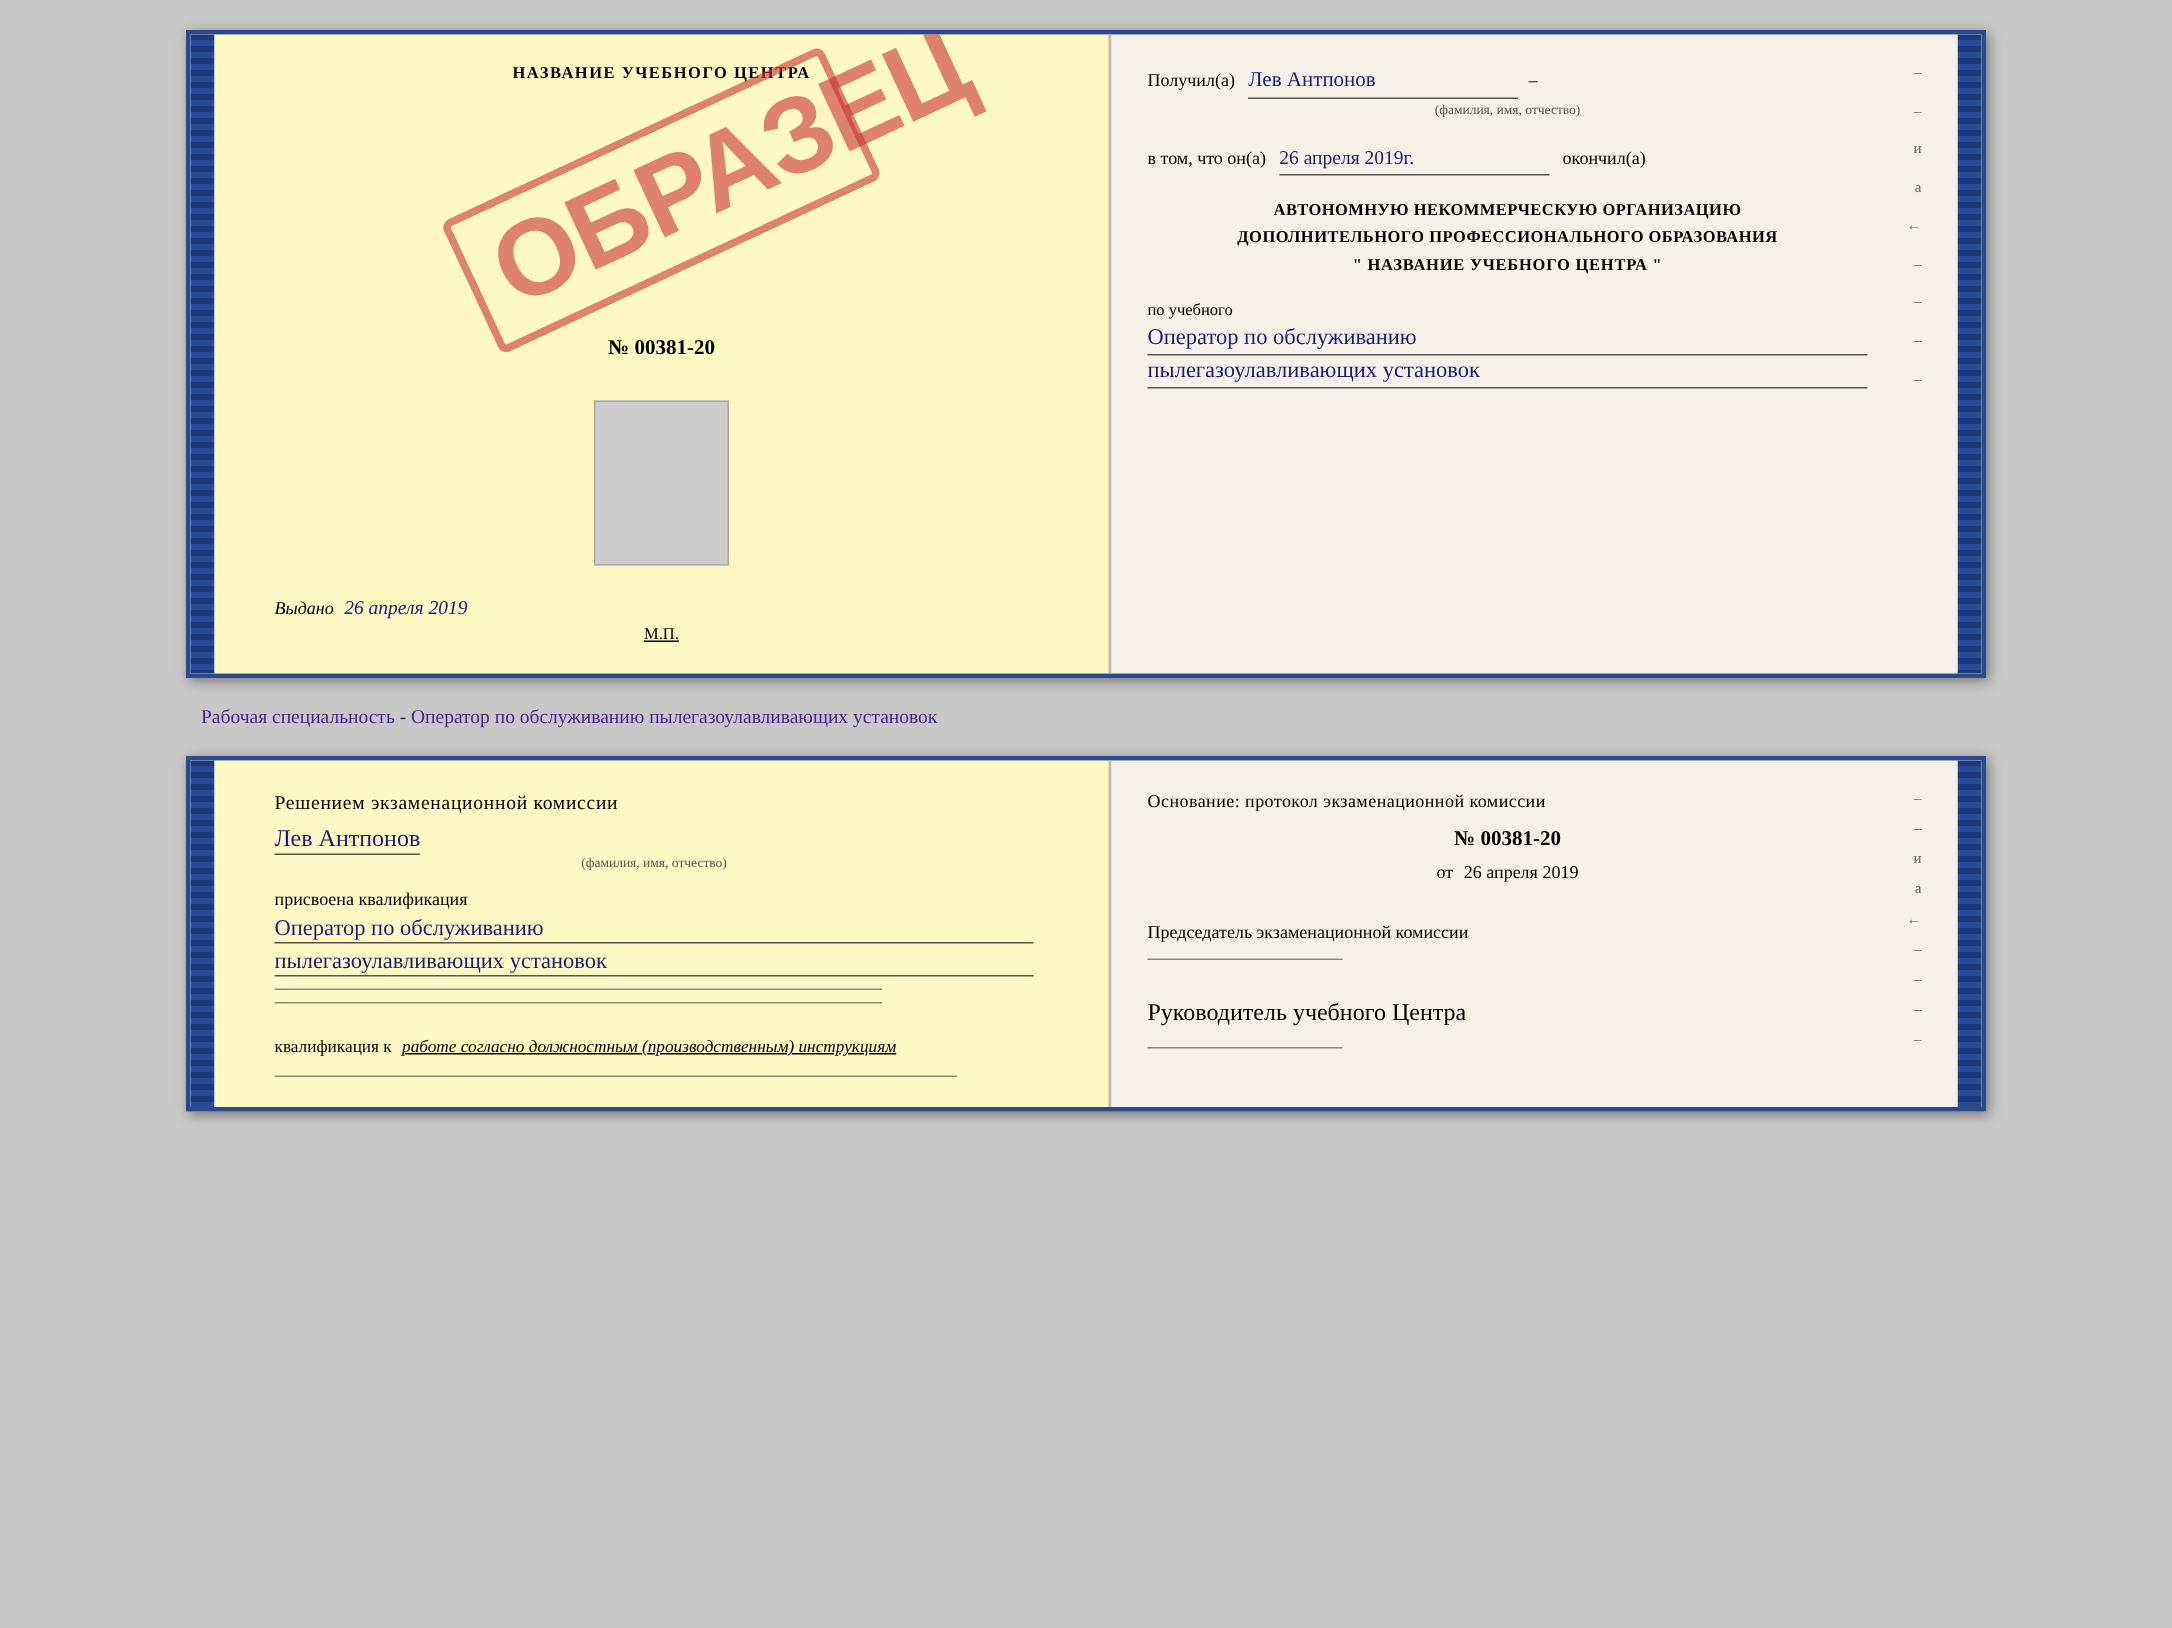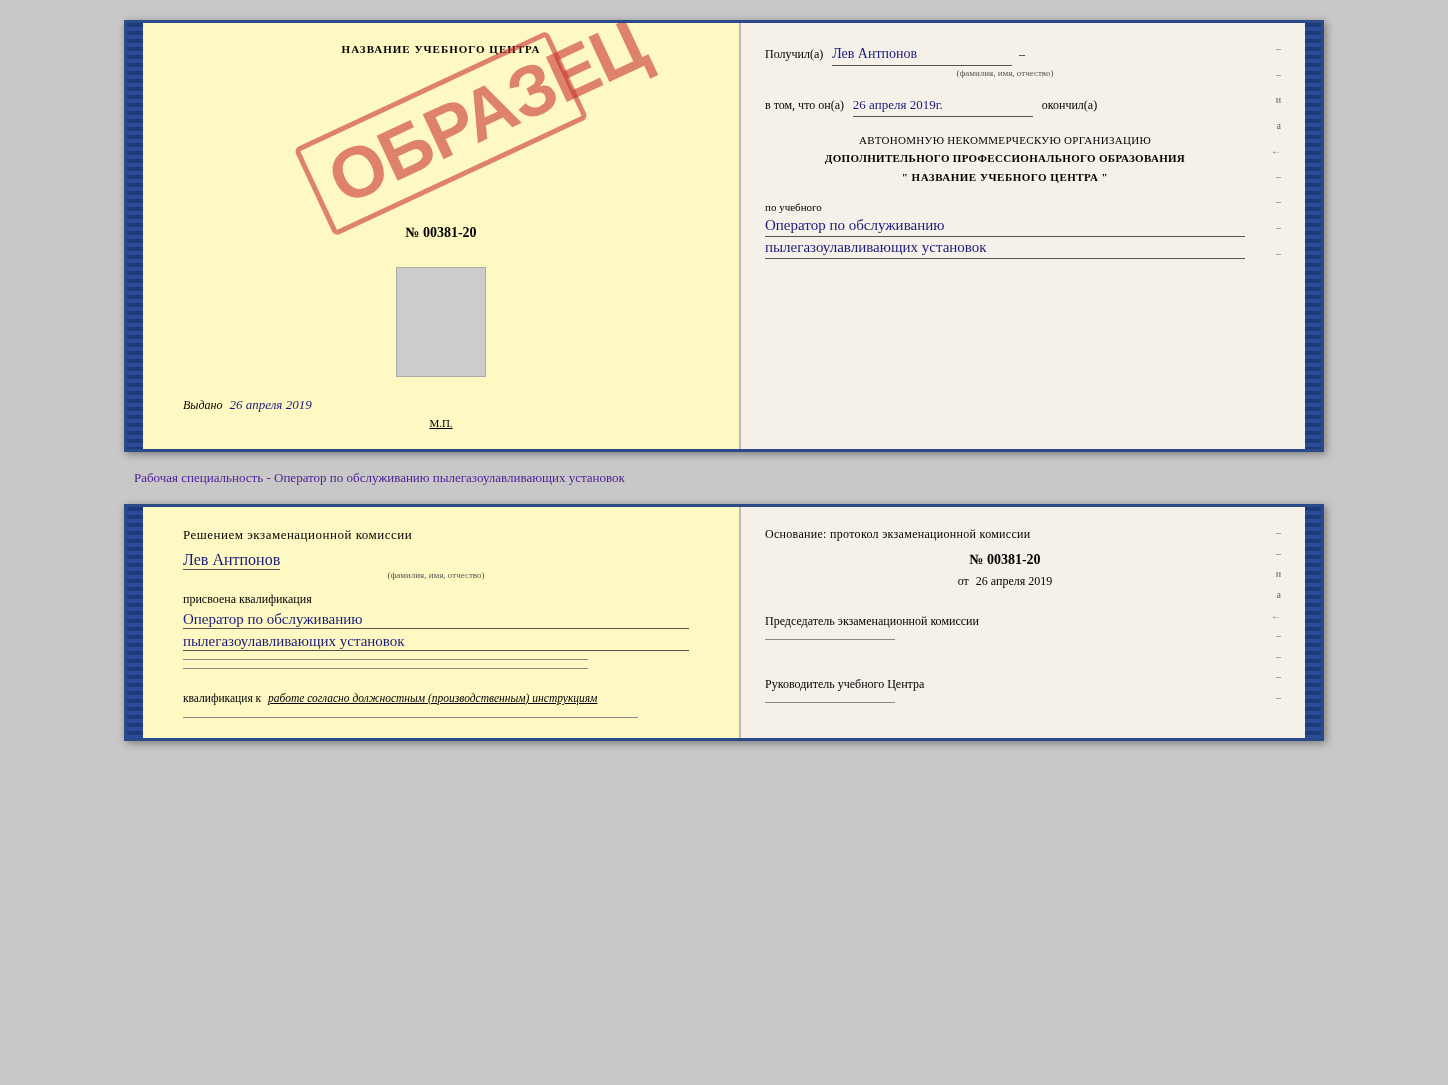--- a/index.html
+++ b/index.html
@@ -235,21 +235,21 @@
           <span class="small-label">(фамилия, имя, отчество)</span>
         </div>
 
         <div class="right-field" style="margin-top:14px;">
           <span style="font-size:12px;">в том, что он(а)</span>
           <span class="handwritten underline-field" style="margin-left:6px; font-size:13px;">26 апреля 2019г.</span>
           <span style="font-size:12px; margin-left:6px;">окончил(а)</span>
         </div>
 
         <div class="org-name-block" style="margin-top:12px; text-transform:uppercase; letter-spacing:0.5px;">
-          <div style="font-size:11px; font-weight:normal; letter-spacing:0.3px;">АВТОНОМНУЮ НЕКОММЕРЧЕСКУЮ ОРГАНИЗАЦИЮ</div>
+          <div style="font-size:11px; font-weight:bold; letter-spacing:0.3px;">АВТОНОМНУЮ НЕКОММЕРЧЕСКУЮ ОРГАНИЗАЦИЮ</div>
           <div style="font-size:11px; font-weight:bold; letter-spacing:0.3px;">ДОПОЛНИТЕЛЬНОГО ПРОФЕССИОНАЛЬНОГО ОБРАЗОВАНИЯ</div>
           <div style="font-size:11px; font-weight:bold;">"   НАЗВАНИЕ УЧЕБНОГО ЦЕНТРА   "</div>
         </div>
 
         <div style="margin-top:14px;">
           <div class="profession-label">по учебного</div>
           <span class="profession-handwritten">Оператор по обслуживанию</span>
           <span class="profession-handwritten" style="margin-top:2px;">пылегазоулавливающих установок</span>
         </div>
 
@@ -311,21 +311,21 @@
             <span>от</span>
             <span style="margin-left:4px;">26 апреля 2019</span>
           </span>
         </div>
 
         <div style="margin-top:20px; font-size:12px; line-height:2;">
           <span>Председатель экзаменационной комиссии</span>
           <span style="display:block; border-bottom:1px solid #888; width:130px; margin-top:6px;"></span>
         </div>
 
-        <div style="margin-top:32px; font-size:12px; line-height:2;">
+        <div style="margin-top:20px; font-size:16px; line-height:2;">
           <span>Руководитель учебного Центра</span>
           <span style="display:block; border-bottom:1px solid #888; width:130px; margin-top:6px;"></span>
         </div>
 
         <div style="position:absolute; right:0; top:0; bottom:0; display:flex; flex-direction:column; justify-content:space-between; align-items:flex-end; font-size:10px; color:#666;">
           <span>–</span>
           <span>–</span>
           <span>и</span>
           <span>а</span>
           <span>←</span>

